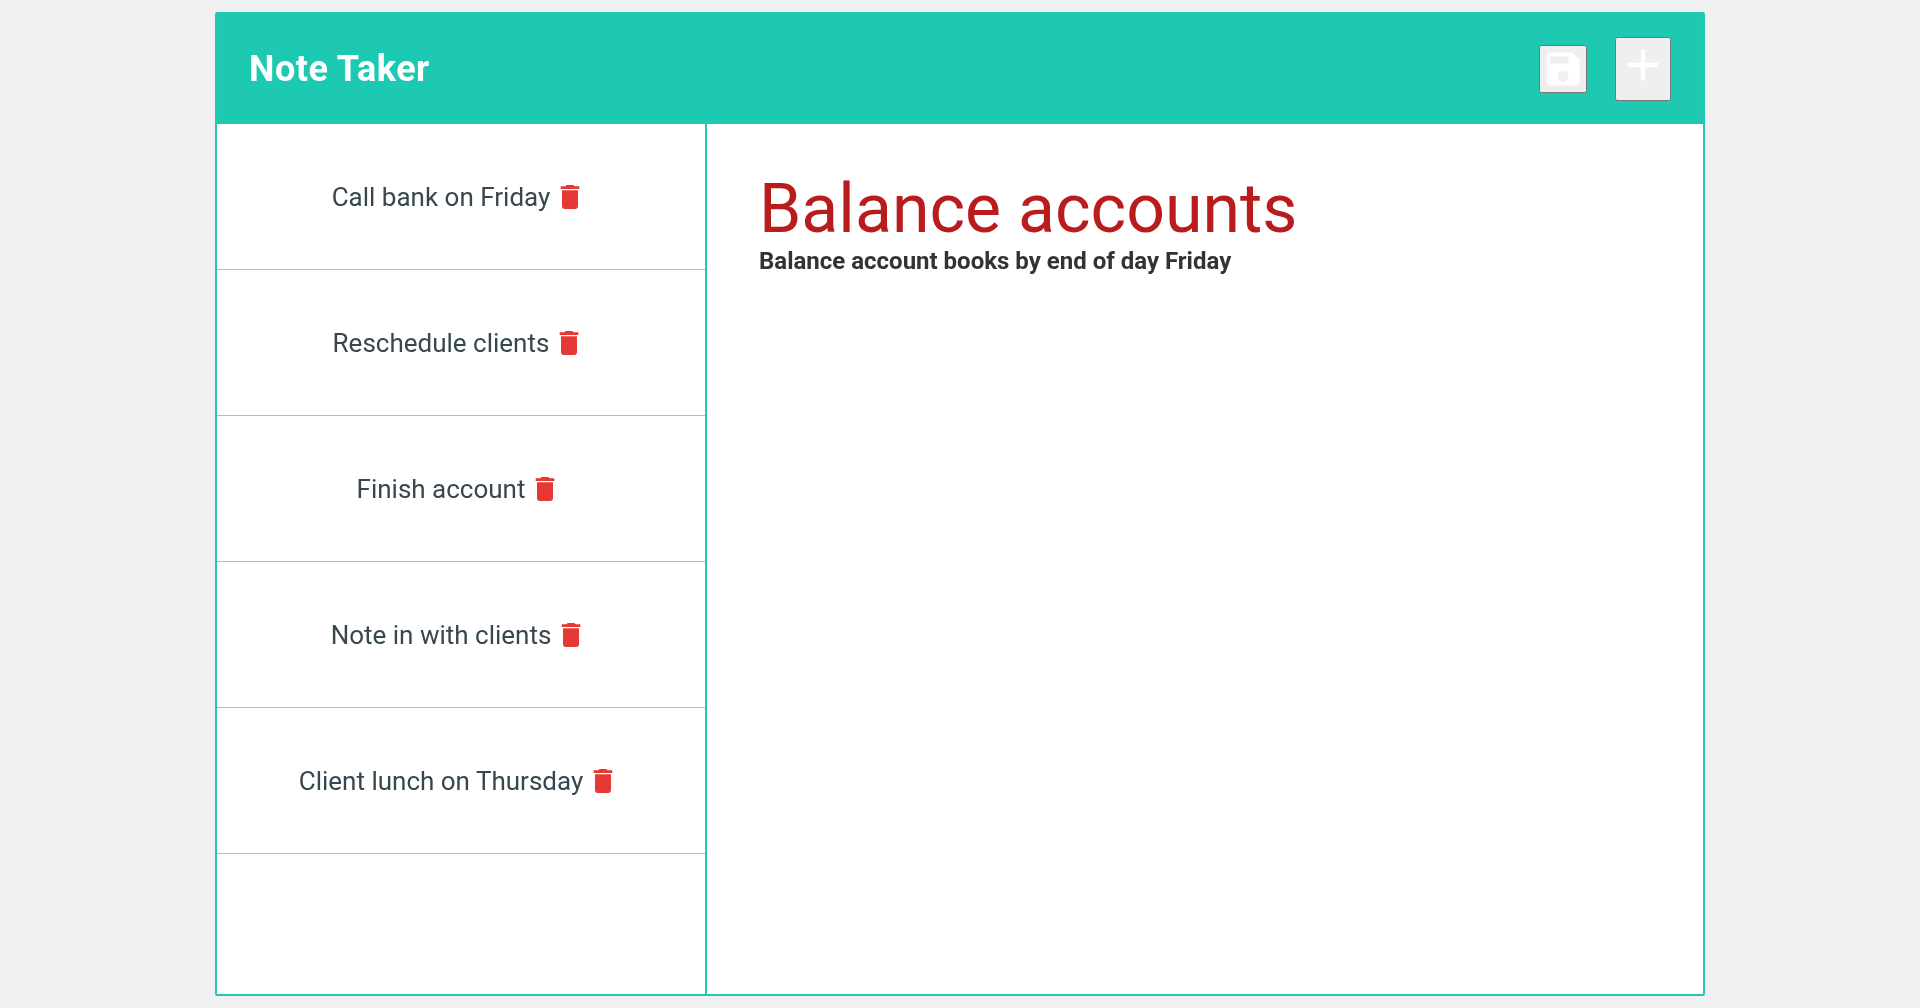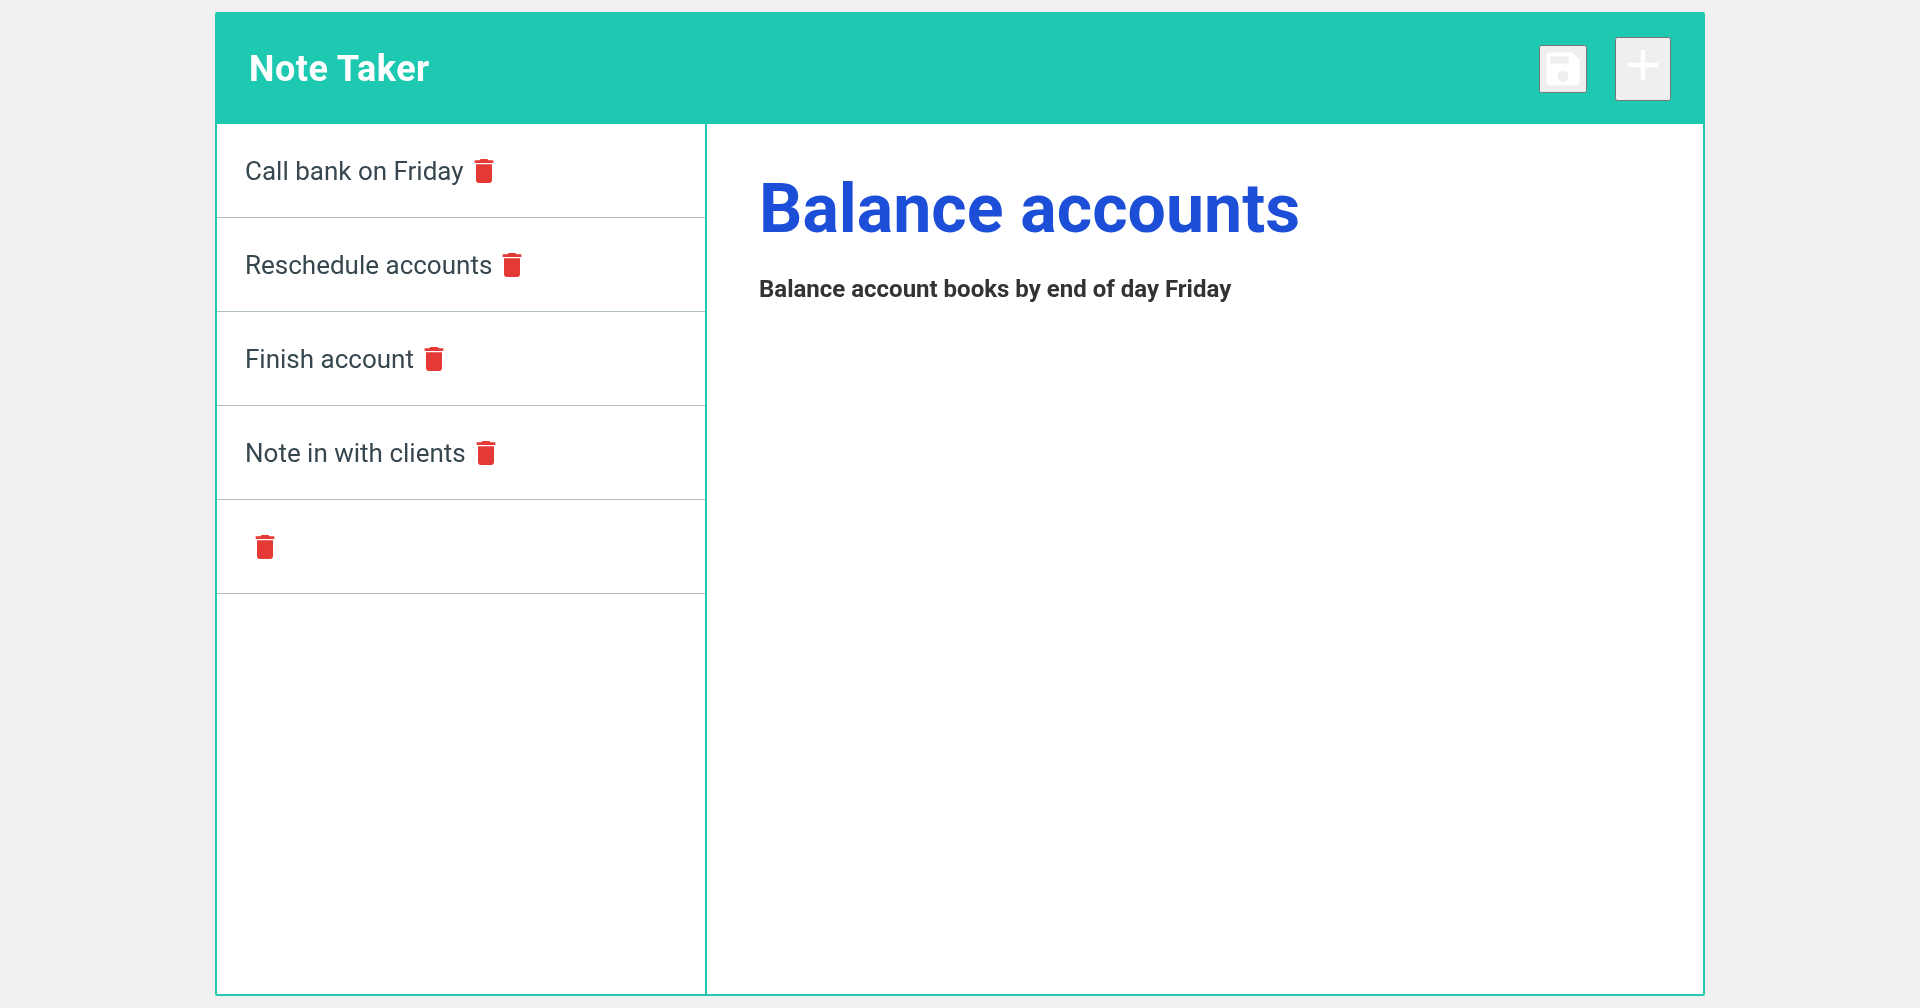--- a/index.html
+++ b/index.html
@@ -77,23 +77,23 @@
       width: 490px;
       min-width: 490px;
       border-right: 2px solid #26c6b0;
       display: flex;
       flex-direction: column;
     }
 
     .note-item {
       display: flex;
       align-items: center;
-      justify-content: flex-start;
+      justify-content: center;
       padding: 0 28px;
-      height: 94px;
+      height: 146px;
       border-bottom: 1px solid #b0bec5;
       cursor: pointer;
     }
 
     .note-item:last-child {
       border-bottom: none;
     }
 
     .note-item-text {
       font-size: 26px;
@@ -125,24 +125,23 @@
 
     
     .detail-panel {
       flex: 1;
       padding: 48px 52px;
       background: #fff;
     }
 
     .detail-title {
       font-size: 68px;
-      font-weight: 700;
-      color: #1d4ed8;
+      font-weight: 400;
+      color: #b91c1c;
       line-height: 1.1;
-      margin-bottom: 28px;
     }
 
     .detail-body {
       font-size: 24px;
       font-weight: 700;
       color: #333;
     }
   </style>
 </head>
 <body>
@@ -173,21 +172,21 @@
       <div class="note-item">
         <span class="note-item-text">Call bank on Friday</span>
         <button class="delete-btn" title="Delete">
           <svg class="trash-svg" xmlns="http://www.w3.org/2000/svg" viewBox="0 0 24 24">
             <path d="M6 19c0 1.1.9 2 2 2h8c1.1 0 2-.9 2-2V7H6v12zM19 4h-3.5l-1-1h-5l-1 1H5v2h14V4z"></path>
           </svg>
         </button>
       </div>
 
       <div class="note-item">
-        <span class="note-item-text">Reschedule accounts</span>
+        <span class="note-item-text">Reschedule clients</span>
         <button class="delete-btn" title="Delete">
           <svg class="trash-svg" xmlns="http://www.w3.org/2000/svg" viewBox="0 0 24 24">
             <path d="M6 19c0 1.1.9 2 2 2h8c1.1 0 2-.9 2-2V7H6v12zM19 4h-3.5l-1-1h-5l-1 1H5v2h14V4z"></path>
           </svg>
         </button>
       </div>
 
       <div class="note-item">
         <span class="note-item-text">Finish account</span>
         <button class="delete-btn" title="Delete">
@@ -200,20 +199,21 @@
       <div class="note-item">
         <span class="note-item-text">Note in with clients</span>
         <button class="delete-btn" title="Delete">
           <svg class="trash-svg" xmlns="http://www.w3.org/2000/svg" viewBox="0 0 24 24">
             <path d="M6 19c0 1.1.9 2 2 2h8c1.1 0 2-.9 2-2V7H6v12zM19 4h-3.5l-1-1h-5l-1 1H5v2h14V4z"></path>
           </svg>
         </button>
       </div>
 
       <div class="note-item">
+        <span class="note-item-text">Client lunch on Thursday</span>
         <button class="delete-btn" title="Delete">
           <svg class="trash-svg" xmlns="http://www.w3.org/2000/svg" viewBox="0 0 24 24">
             <path d="M6 19c0 1.1.9 2 2 2h8c1.1 0 2-.9 2-2V7H6v12zM19 4h-3.5l-1-1h-5l-1 1H5v2h14V4z"></path>
           </svg>
         </button>
       </div>
 
       <div class="note-item note-item-empty"></div>
 
     </nav>

